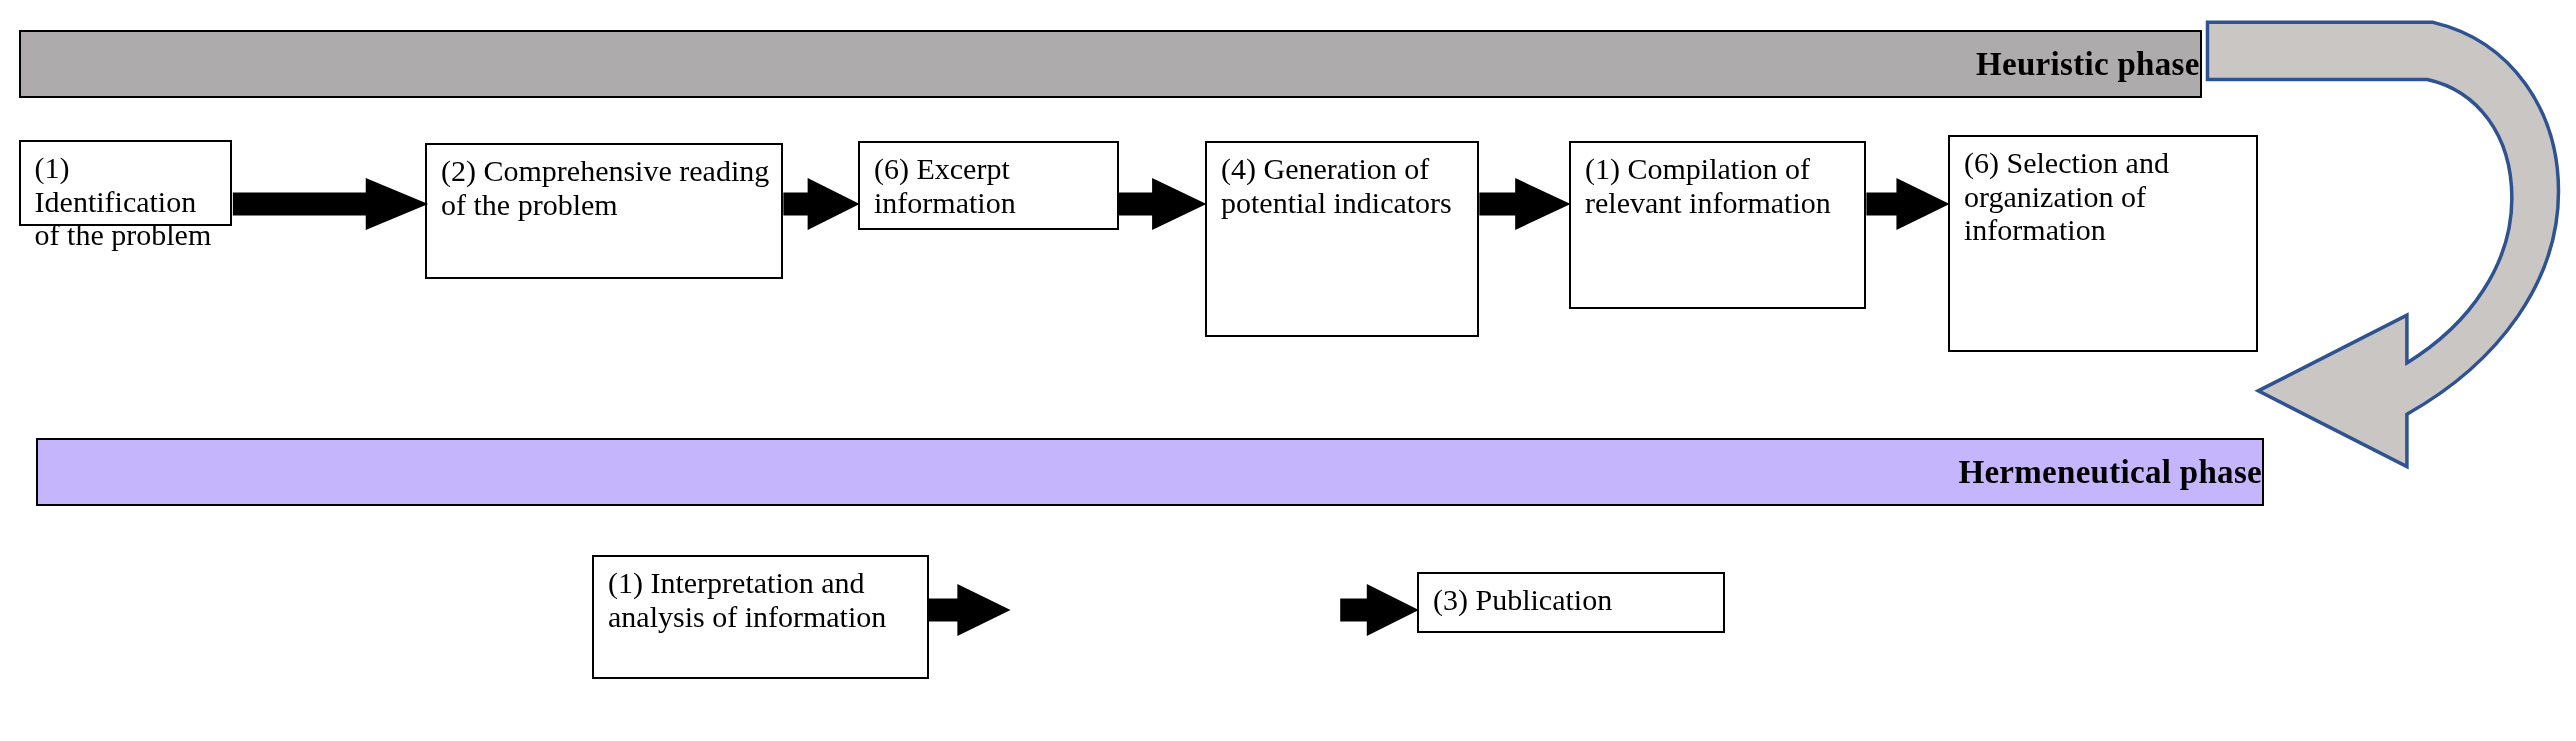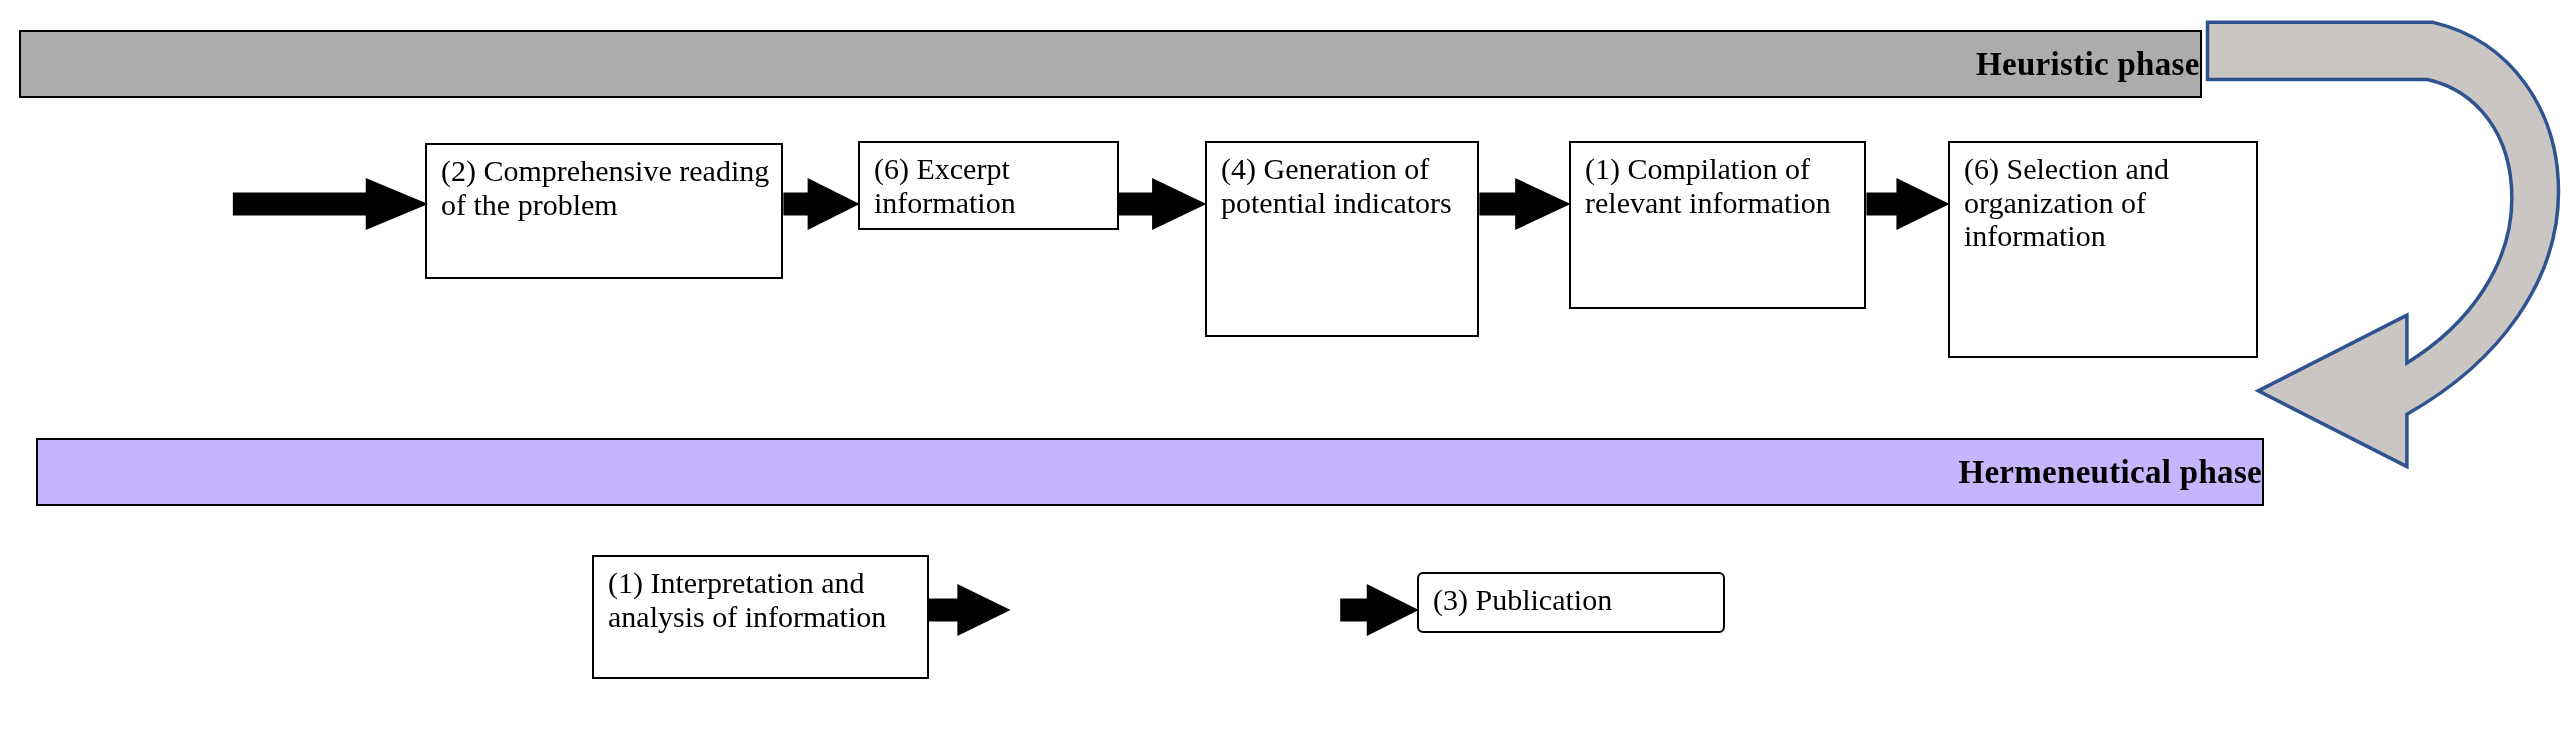--- a/index.html
+++ b/index.html
@@ -79,38 +79,41 @@
 </style>
 </head>
 <body>
 
 <div id="page">
 
   <div class="phase-bar" id="heuristic-bar">
     <span class="phase-label">Heuristic phase</span>
   </div>
 
+  <div class="step-box" style="left:18.6px; top:140px; width:213px; height:86px;">
+    <span class="step-text">(1) Identification of the problem</span>
+  </div>
 
   <div class="step-box" style="left:425px; top:143px; width:358px; height:136px;">
     <span class="step-text">(2) Comprehensive reading of the problem</span>
   </div>
 
   <div class="step-box" style="left:858px; top:141px; width:261px; height:89px;">
     <span class="step-text">(6) Excerpt information</span>
   </div>
 
   <div class="step-box" style="left:1205px; top:141px; width:274px; height:196px;">
     <span class="step-text">(4) Generation of potential indicators</span>
   </div>
 
   <div class="step-box" style="left:1569px; top:141px; width:297px; height:168px;">
     <span class="step-text">(1) Compilation of relevant information</span>
   </div>
 
-  <div class="step-box" style="left:1948px; top:141px; width:310px; height:217px;">
+  <div class="step-box" style="left:1948px; top:135px; width:310px; height:217px;">
     <span class="step-text">(6) Selection and organization of information</span>
   </div>
 
   <svg class="block-arrow" style="left:232px; top:178px; width:197px; height:52px;" viewBox="0 0 338 90">
     <polygon points="0,25 230,25 230,0 338,45 230,90 230,65 0,65" fill="#000000"></polygon>
   </svg>
 
   <svg class="block-arrow" style="left:783px; top:178px; width:77px; height:52px;" viewBox="0 0 132 90">
     <polygon points="0,25 42,25 42,0 132,45 42,90 42,65 0,65" fill="#000000"></polygon>
   </svg>
@@ -144,21 +147,21 @@
 
   <div class="phase-bar" id="hermeneutical-bar">
     <span class="phase-label">Hermeneutical phase</span>
   </div>
 
   <div class="step-box" style="left:592px; top:555px; width:337px; height:124px;">
     <span class="step-text">(1) Interpretation and analysis of information</span>
   </div>
 
 
-  <div class="step-box" style="left:1417px; top:572px; width:308px; height:61px;border-radius:6px;">
+  <div class="step-box" style="left:1417px; top:572px; width:308px; height:61px;">
     <span class="step-text">(3) Publication</span>
   </div>
 
   <svg class="block-arrow" style="left:928px; top:584px; width:83px; height:52px;" viewBox="0 0 142 90">
     <polygon points="0,25 50,25 50,0 142,45 50,90 50,65 0,65" fill="#000000"></polygon>
   </svg>
 
   <svg class="block-arrow" style="left:1340px; top:584px; width:79px; height:52px;" viewBox="0 0 136 90">
     <polygon points="0,25 46,25 46,0 136,45 46,90 46,65 0,65" fill="#000000"></polygon>
   </svg>

